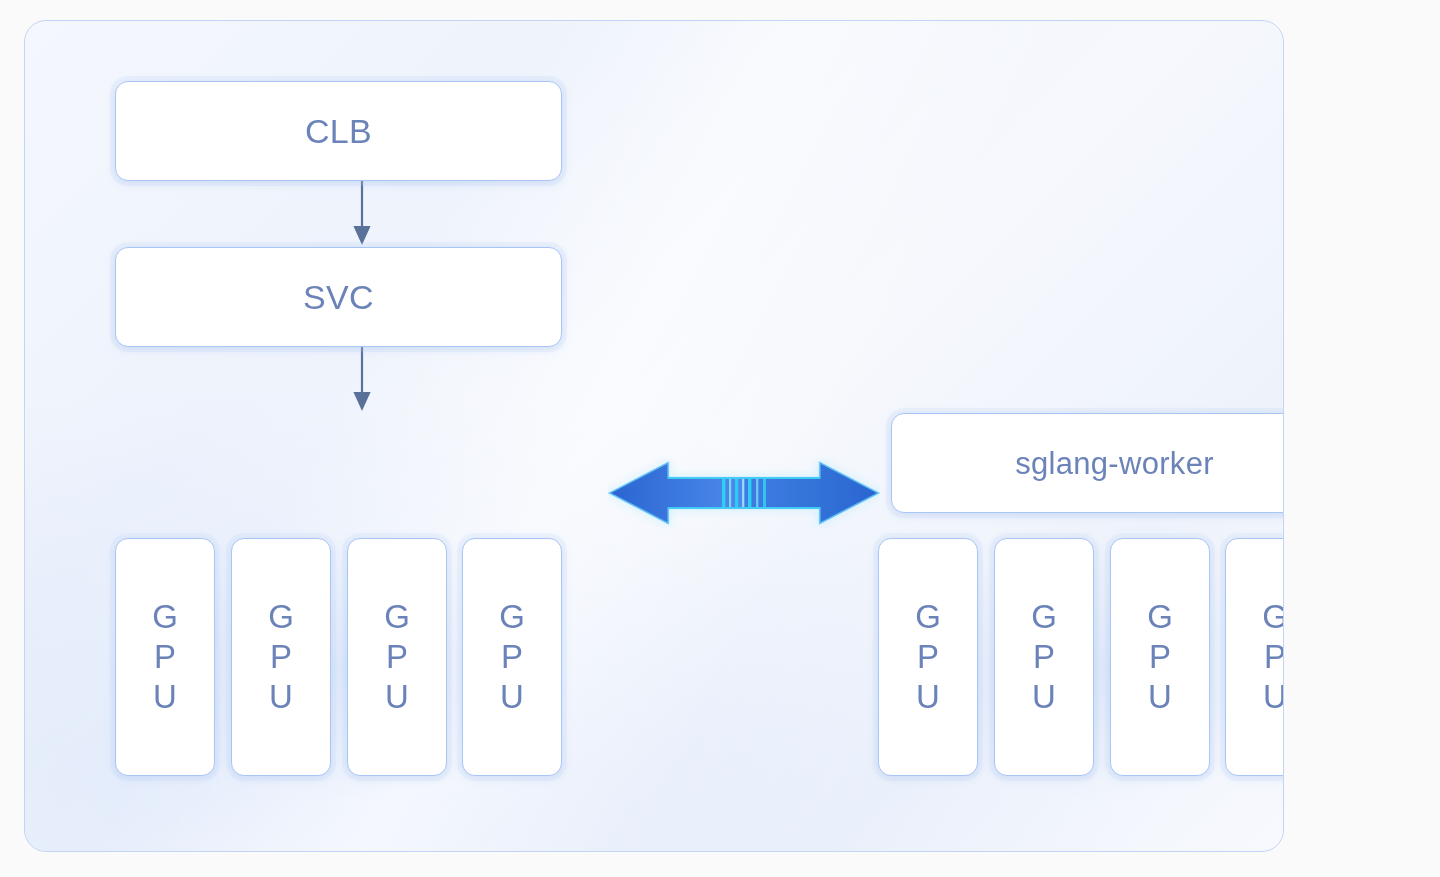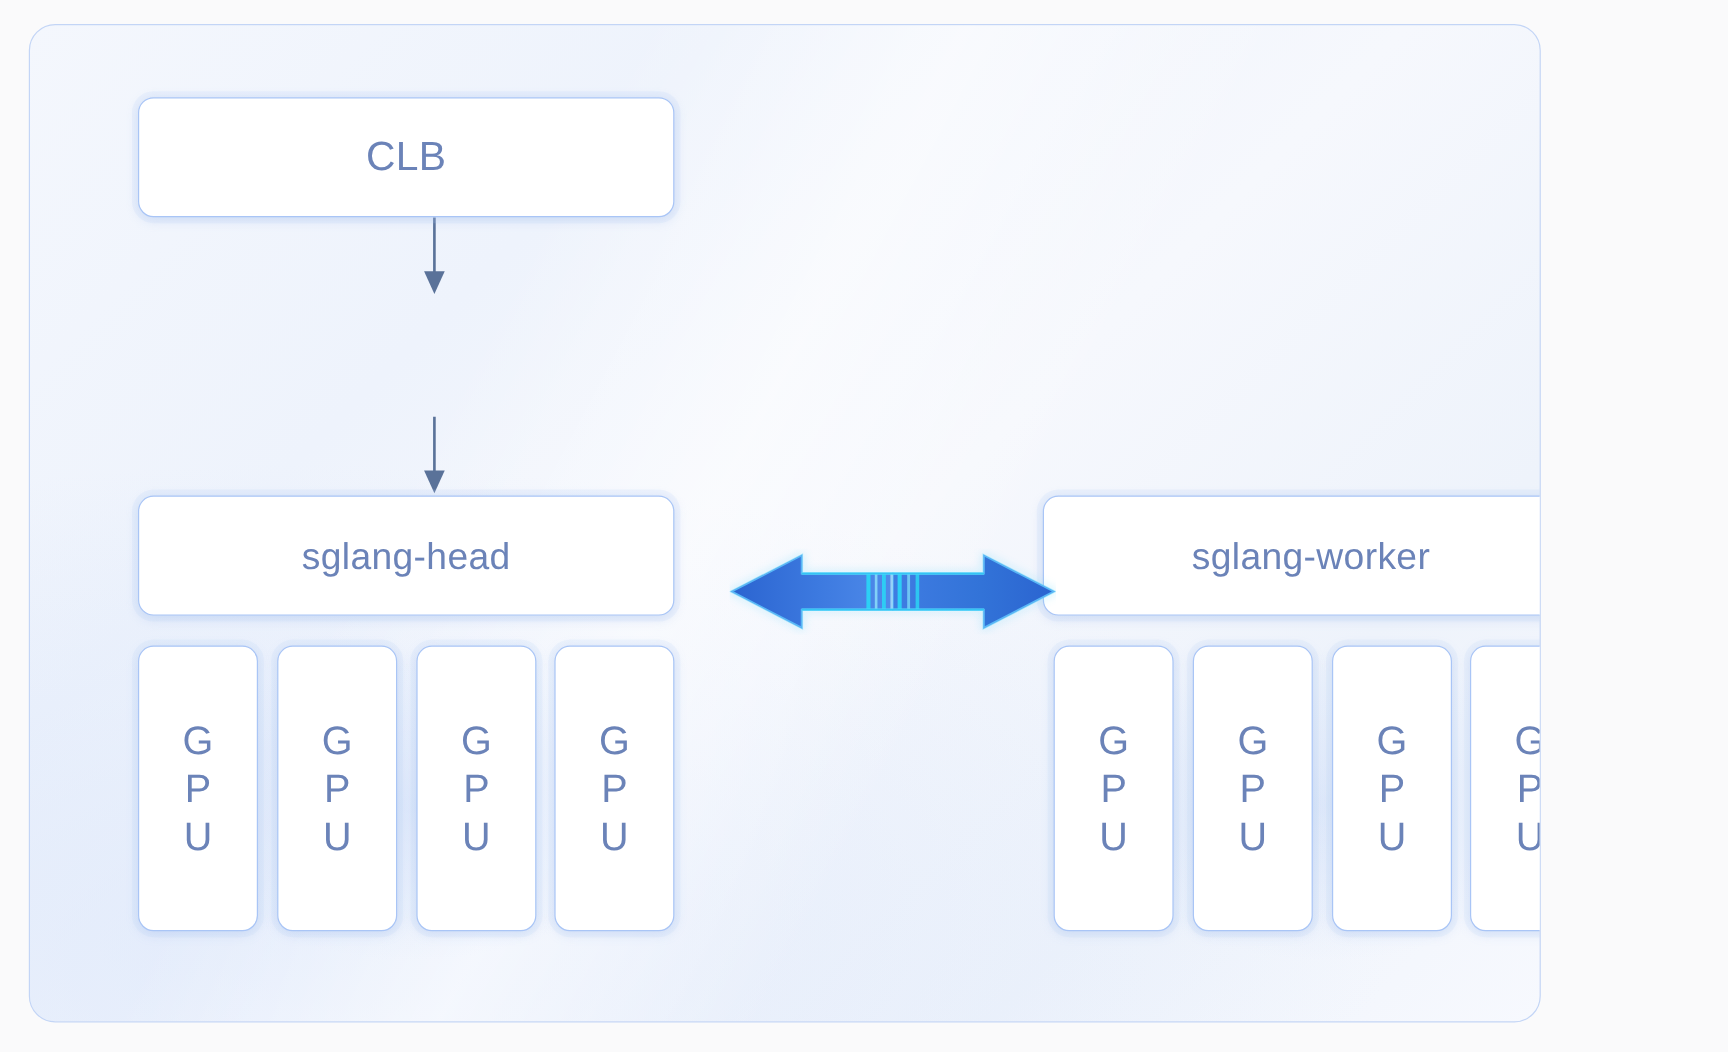--- a/index.html
+++ b/index.html
@@ -154,31 +154,31 @@
       <span class="node-label">CLB</span>
     </div>
 
     <div class="connector" style="left:324px; top:160px; height:66px;">
       <svg width="26" height="66" viewBox="0 0 26 66" xmlns="http://www.w3.org/2000/svg">
         <line x1="13" y1="0" x2="13" y2="48" stroke="#5a7299" stroke-width="2.2"></line>
         <polygon points="13,64 4.4,45 21.6,45" fill="#5a7299"></polygon>
       </svg>
     </div>
 
+    <div class="node" style="left:90px; top:226px; width:447px; height:100px;">
+      <span class="node-label">SVC</span>
+    </div>
 
     <div class="connector" style="left:324px; top:326px; height:66px;">
       <svg width="26" height="66" viewBox="0 0 26 66" xmlns="http://www.w3.org/2000/svg">
         <line x1="13" y1="0" x2="13" y2="48" stroke="#5a7299" stroke-width="2.2"></line>
         <polygon points="13,64 4.4,45 21.6,45" fill="#5a7299"></polygon>
       </svg>
     </div>
 
-    <div class="node" style="left:90px; top:392px; width:447px; height:100px;">
-      <span class="node-label small">sglang-head</span>
-    </div>
 
     <div class="gpu" style="left:90px;  top:517px;">
       <div class="gpu-label">
         <span>G</span>
         <span>P</span>
         <span>U</span>
       </div>
     </div>
     <div class="gpu" style="left:206px; top:517px;">
       <div class="gpu-label">
@@ -251,21 +251,21 @@
             <rect x="148" y="21" width="2.4" height="30" fill="#7fdffa" opacity="0.75"></rect>
             <rect x="155" y="21" width="3.0" height="30" fill="#2bd4f5" opacity="0.85"></rect>
           </g>
 
           <rect x="60" y="20" width="152" height="2" fill="url(#cyanEdge)" opacity="0.85"></rect>
           <rect x="60" y="50" width="152" height="2" fill="url(#cyanEdge)" opacity="0.85"></rect>
         </svg>
       </div>
     </div>
 
-    <div class="node" style="left:844px; top:392px; width:447px; height:100px;">
+    <div class="node" style="left:866px; top:392px; width:447px; height:100px;">
       <span class="node-label small">sglang-worker</span>
     </div>
 
     <div class="gpu" style="left:853px;  top:517px;">
       <div class="gpu-label">
         <span>G</span>
         <span>P</span>
         <span>U</span>
       </div>
     </div>

